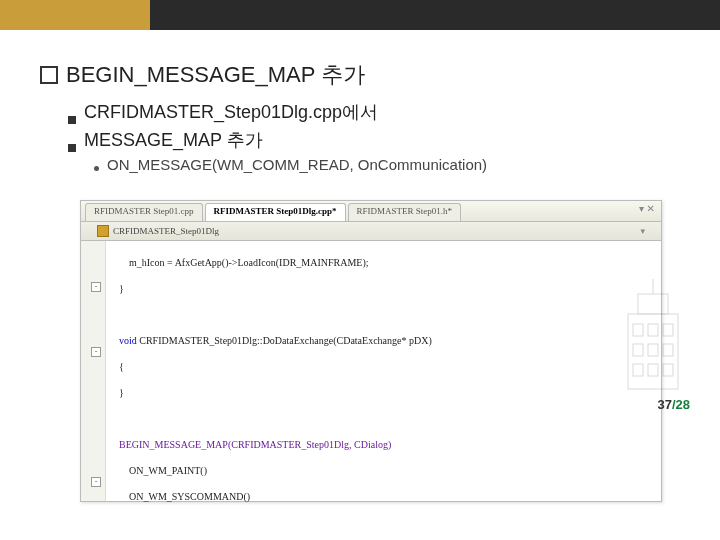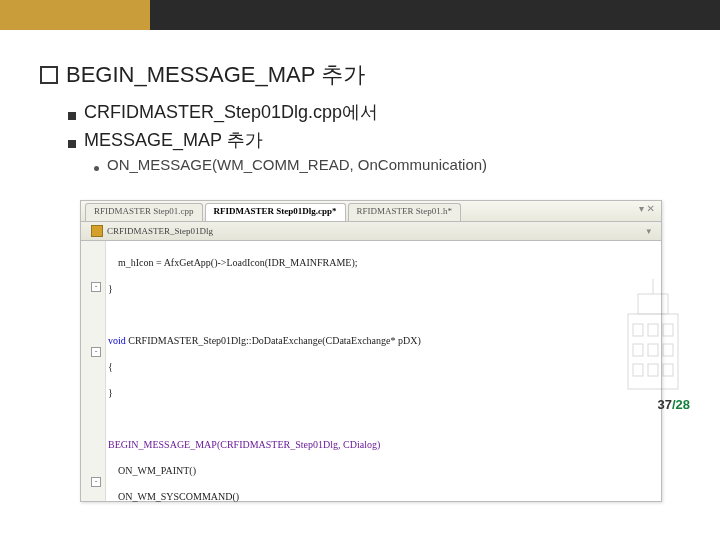--- a/index.html
+++ b/index.html
@@ -3,39 +3,39 @@
 <meta charset="utf-8">
 <style>
   html,body{margin:0;padding:0;width:720px;height:540px;font-family:"Malgun Gothic",Arial,sans-serif;background:#fff;overflow:hidden}
   .slide{position:relative;width:720px;height:424px;box-sizing:border-box}
   .topbar{position:absolute;left:0;top:0;width:720px;height:30px;background:#2a2a2a}
   .accent{position:absolute;left:0;top:0;width:150px;height:30px;background:#c99e3a}
   .content{position:absolute;left:40px;top:60px;right:30px}
   .lvl1{display:flex;align-items:flex-start;margin-bottom:10px}
   .sq{width:14px;height:14px;border:2px solid #333;margin-top:6px;margin-right:8px;flex:0 0 auto}
   .lvl1-text{font-size:22px;color:#222}
-  .lvl2{display:flex;align-items:center;margin-left:28px;margin-bottom:4px}
+  .lvl2{display:flex;align-items:flex-end;margin-left:28px;margin-bottom:4px}
   .bsq{width:8px;height:8px;background:#333;margin-top:8px;margin-right:8px;flex:0 0 auto}
   .lvl2-text{font-size:18px;color:#222}
   .lvl3{display:flex;align-items:center;margin-left:54px;margin-bottom:8px;margin-top:4px}
   .dot{width:5px;height:5px;border-radius:50%;background:#555;margin-top:8px;margin-right:8px;flex:0 0 auto}
   .lvl3-text{font-size:15px;color:#444}
   .ide{position:absolute;left:80px;top:200px;width:580px;height:300px;border:1px solid #bbb;background:#fff;font-family:Liberation Serif, serif;font-size:10px;box-shadow:1px 1px 3px rgba(0,0,0,.15)}
   .tabbar{height:20px;background:linear-gradient(#f7f7f0,#e8e8dc);border-bottom:1px solid #bbb;display:flex;align-items:stretch;padding-left:4px}
   .tab{padding:2px 8px;border:1px solid #bbb;border-bottom:none;margin-right:2px;margin-top:2px;background:#efeee4;color:#555;font-size:9px;border-radius:3px 3px 0 0;white-space:nowrap}
   .tab.active{background:#fff;color:#000;font-weight:bold}
   .tabclose{float:right;margin-left:auto;padding:2px 6px;color:#888}
-  .classbar{height:18px;background:linear-gradient(#f0f0e8,#e4e4d8);border-bottom:1px solid #bbb;display:flex;align-items:center;padding:0 10px;color:#444;font-size:9px}
+  .classbar{height:18px;background:linear-gradient(#f0f0e8,#e4e4d8);border-bottom:1px solid #bbb;display:flex;align-items:center;padding:0 16px;color:#444;font-size:9px}
   .cb-icon{width:10px;height:10px;background:#d4a02a;border:1px solid #9a7520;margin-right:4px}
   .cb-dd{margin-left:auto;color:#888}
   .codewrap{display:flex;height:260px}
   .gutter{width:24px;background:#f3f3ee;border-right:1px solid #ddd}
   .gline{height:13px;position:relative}
   .gbox{position:absolute;right:4px;top:2px;width:8px;height:8px;border:1px solid #999;background:#fff;font-size:8px;line-height:8px;text-align:center;color:#666}
-  .code{flex:1;padding:2px 2px;color:#222;line-height:13px;white-space:pre}
+  .code{flex:1;padding:2px 13px;color:#222;line-height:13px;white-space:pre}
   .cline{height:13px}
   .kw{color:#0000cc}
   .mac{color:#6a1b9a}
   .footer{position:absolute;right:30px;bottom:12px;font-size:13px;font-weight:bold;color:#333}
   .footer .tot{color:#15803d}
   .watermark{position:absolute;right:22px;bottom:30px;width:90px;height:120px;opacity:.22;pointer-events:none}
   .watermark svg{width:100%;height:100%}
 </style>
 </head>
 <body>

